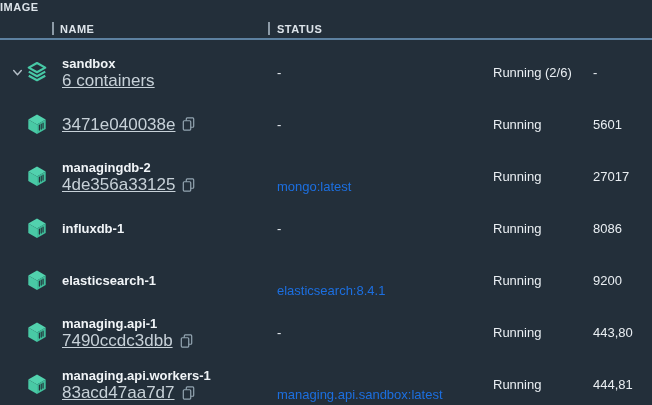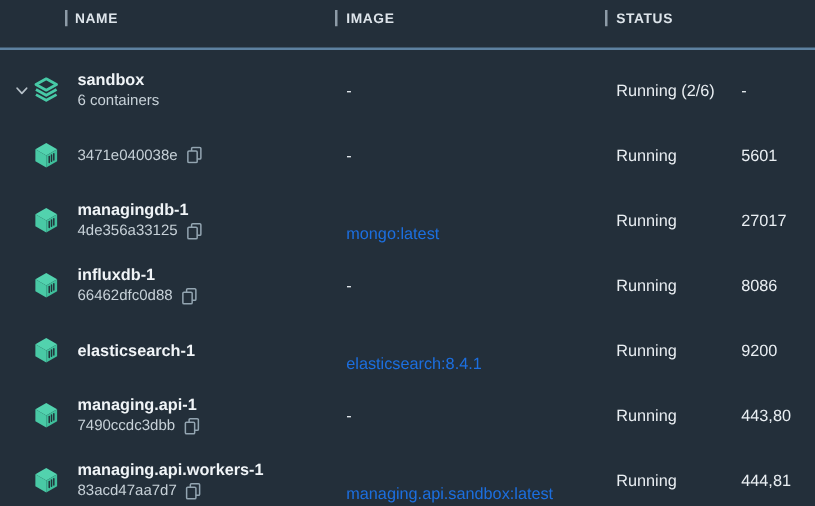--- a/index.html
+++ b/index.html
@@ -61,38 +61,38 @@
     flex:none;
     visibility:hidden;
   }
   .row.group .chevron{visibility:visible;}
   .rowicon{width:22px;height:22px;margin-left:2px;flex:none;}
   .layers-icon{display:none;}
   .row.group .layers-icon{display:block;}
   .c2{display:flex;flex-direction:column;justify-content:center;}
   .nm{font-size:13px;font-weight:bold;color:var(--txt-bright);line-height:17px;white-space:nowrap;}
   .subline{display:flex;align-items:center;line-height:17px;}
-  .sub{font-size:12px;color:var(--txt-dim);white-space:nowrap;}
+  .sub{font-size:17px;color:var(--txt-dim);white-space:nowrap;text-decoration:underline;}
   .copy{width:13px;height:14px;margin-left:7px;flex:none;display:block;}
   .c3,.c4,.c5{display:flex;align-items:center;font-size:13px;white-space:nowrap;}
   .c3 .imgtxt.link{color:var(--link);margin-top:20px;}
 </style>
 </head>
 <body>
 
 <div class="table">
 
   <div class="grid header">
+    <div class="hcell">
+      <span class="colbar"></span>
+      <span>IMAGE</span>
+    </div>
     <div class="hcell first">
       <span class="colbar"></span>
       <span>NAME</span>
-    </div>
-    <div class="hcell">
-      <span class="colbar"></span>
-      <span>IMAGE</span>
     </div>
     <div class="hcell">
       <span class="colbar"></span>
       <span>STATUS</span>
     </div>
   </div>
 
   <div class="rows" id="rows">
   <div class="grid row group">
     <div class="c1">
@@ -174,21 +174,21 @@
         <polygon points="2.5,7 12,12.5 12,23 2.5,17.5" fill="#49c9a5"></polygon>
         <polygon points="12,12.5 21.5,7 21.5,17.5 12,23" fill="#3fbf9b"></polygon>
         <g stroke="#233039" stroke-width="1.3" stroke-linecap="round">
           <line x1="14.6" y1="13.2" x2="14.6" y2="18.6"></line>
           <line x1="16.6" y1="12.1" x2="16.6" y2="17.5"></line>
           <line x1="18.6" y1="11.0" x2="18.6" y2="16.4"></line>
         </g>
       </svg>
     </div>
     <div class="c2">
-      <span class="nm">managingdb-1</span>
+      <span class="nm">managingdb-2</span>
       <span class="subline">
         <span class="sub">4de356a33125</span>
         <svg class="copy" viewBox="0 0 14 15">
           <rect x="4.6" y="1" width="8" height="10" rx="1" fill="none" stroke="#93a5b1" stroke-width="1.3"></rect>
           <rect x="1.4" y="4" width="8" height="10" rx="1" fill="#232F3A" stroke="#93a5b1" stroke-width="1.3"></rect>
         </svg>
       </span>
     </div>
     <div class="c3">
       <span class="imgtxt link">mongo:latest</span>
@@ -213,27 +213,20 @@
         <polygon points="12,12.5 21.5,7 21.5,17.5 12,23" fill="#3fbf9b"></polygon>
         <g stroke="#233039" stroke-width="1.3" stroke-linecap="round">
           <line x1="14.6" y1="13.2" x2="14.6" y2="18.6"></line>
           <line x1="16.6" y1="12.1" x2="16.6" y2="17.5"></line>
           <line x1="18.6" y1="11.0" x2="18.6" y2="16.4"></line>
         </g>
       </svg>
     </div>
     <div class="c2">
       <span class="nm">influxdb-1</span>
-      <span class="subline">
-        <span class="sub">66462dfc0d88</span>
-        <svg class="copy" viewBox="0 0 14 15">
-          <rect x="4.6" y="1" width="8" height="10" rx="1" fill="none" stroke="#93a5b1" stroke-width="1.3"></rect>
-          <rect x="1.4" y="4" width="8" height="10" rx="1" fill="#232F3A" stroke="#93a5b1" stroke-width="1.3"></rect>
-        </svg>
-      </span>
     </div>
     <div class="c3">
       <span class="imgtxt">-</span>
     </div>
     <div class="c4">
       <span>Running</span>
     </div>
     <div class="c5">
       <span>8086</span>
     </div>

